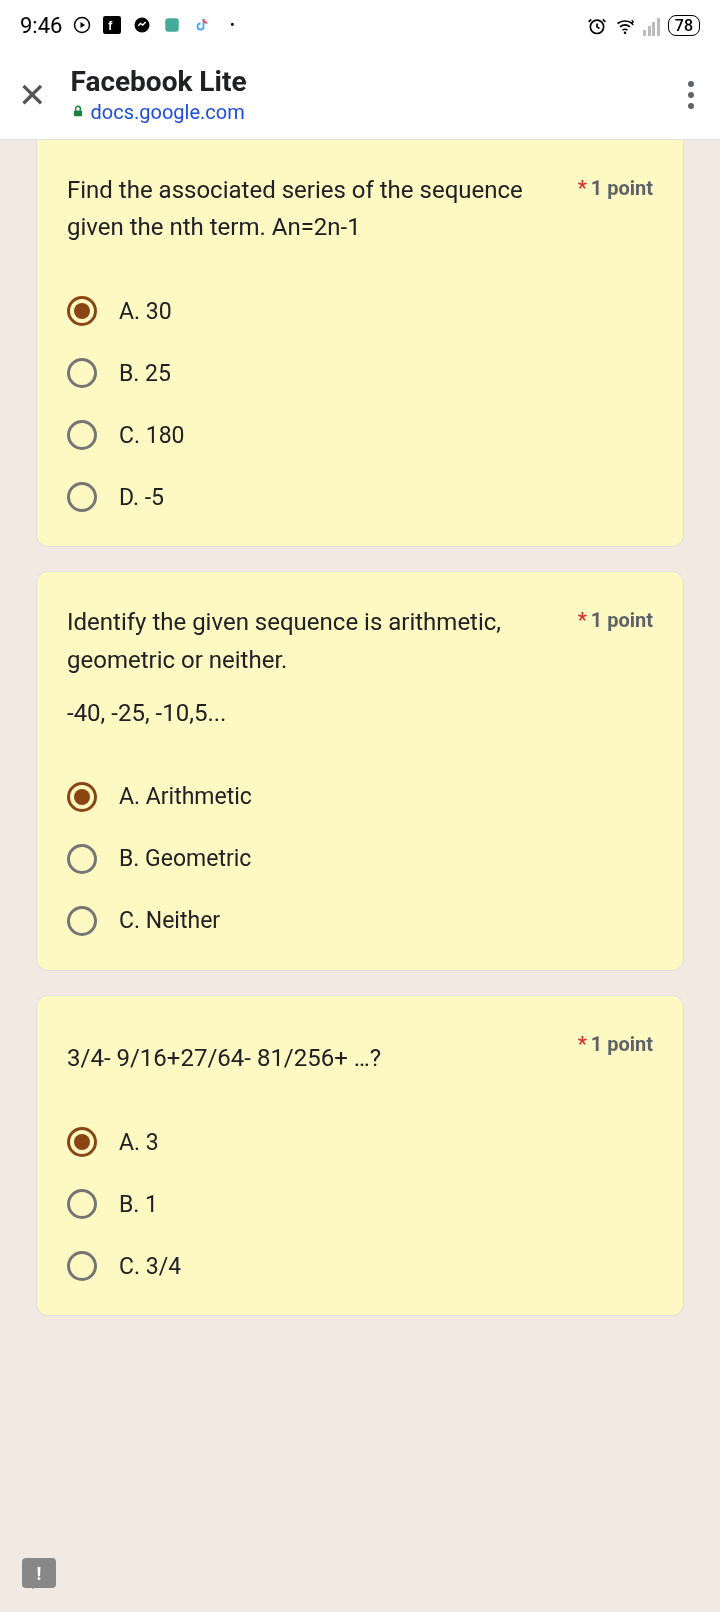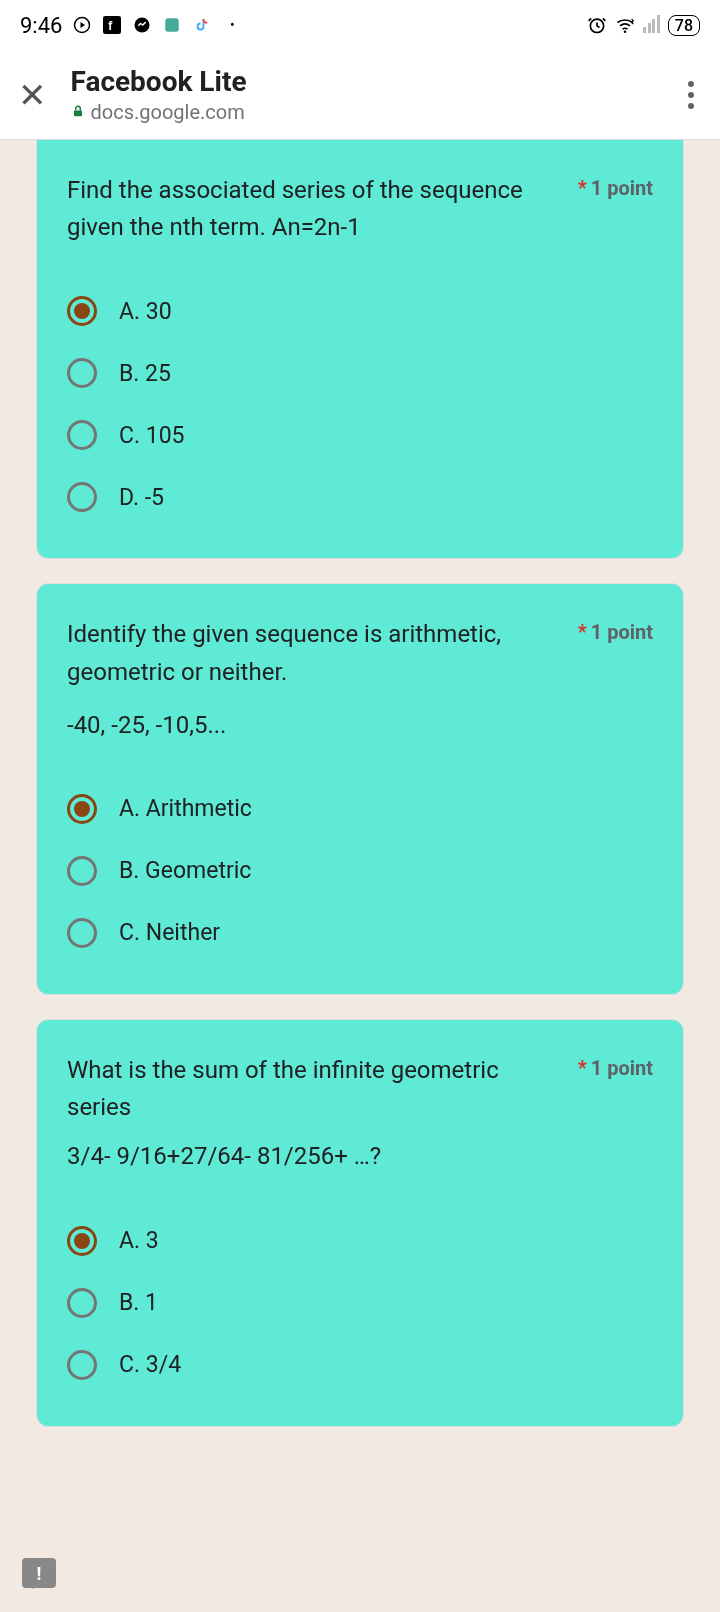--- a/index.html
+++ b/index.html
@@ -15,21 +15,21 @@
     height: 50px;
     display: flex;
     align-items: center;
     justify-content: space-between;
     padding: 0 20px;
     font-size: 22px;
     color: #000;
     gap: 47px;
   }
   .status-left { display: flex; align-items: center; gap: 10px; }
-  .status-right { display: flex; align-items: flex-start; gap: 8px; }
+  .status-right { display: flex; align-items: flex-end; gap: 8px; }
   .status-icon { width: 20px; height: 20px; display: inline-flex; align-items: center; justify-content: center; }
   .battery-box {
     border: 1.5px solid #000;
     border-radius: 8px;
     padding: 0 6px;
     font-size: 16px;
     font-weight: 500;
   }
   .app-header {
     height: 90px;
@@ -45,21 +45,21 @@
     font-weight: 300;
   }
   .header-center { flex: 1; }
   .page-title {
     font-size: 28px;
     color: #202124;
     font-weight: 700;
   }
   .page-url {
     font-size: 20px;
-    color: #737373;
+    color: #1d4ed8;
     display: flex;
     align-items: center;
     gap: 6px;
     margin-top: 2px;
   }
   .lock-icon { font-size: 16px; color: #188038; }
   .more-dots {
     display: flex;
     flex-direction: column;
     gap: 5px;
@@ -68,24 +68,24 @@
   .more-dots span {
     width: 6px; height: 6px; background: #5f6368; border-radius: 50%;
   }
   .form-body {
     background: #f1e9e2;
     height: calc(1612px - 140px);
     padding: 0 36px;
     overflow: hidden;
   }
   .card {
-    background: #5eead4;
+    background: #fef9c3;
     border-radius: 12px;
     border: 1px solid #e0e0e0;
-    padding: 32px 30px 30px 30px;
+    padding: 32px 30px 18px 30px;
     margin-bottom: 24px;
   }
   .card:first-child {
     border-top-left-radius: 0;
     border-top-right-radius: 0;
     border-top: none;
     margin-top: 0;
   }
   .q-row {
     display: flex;
@@ -263,21 +263,21 @@
       <div class="option">
           <div class="radio selected"></div>
           <span class="opt-label">A.  30</span>
         </div>
       <div class="option">
           <div class="radio"></div>
           <span class="opt-label">B. 25</span>
         </div>
       <div class="option">
           <div class="radio"></div>
-          <span class="opt-label">C. 105</span>
+          <span class="opt-label">C. 180</span>
         </div>
       <div class="option">
           <div class="radio"></div>
           <span class="opt-label">D. -5</span>
         </div>
     </div>
   </div>
 
   <div class="card">
     <div class="q-row">
@@ -299,21 +299,20 @@
       <div class="option">
           <div class="radio"></div>
           <span class="opt-label">C. Neither</span>
         </div>
     </div>
   </div>
 
   <div class="card">
     <div class="q-row">
       <div style="flex:1">
-        <div class="q-text">What is the sum of the infinite geometric series</div>
         <div class="q-sub" style="margin-top:12px">3/4-  9/16+27/64- 81/256+ …?</div>
       </div>
       <div class="points"><span class="required">*</span><span>1 point</span></div>
     </div>
     <div class="options">
       <div class="option">
           <div class="radio selected"></div>
           <span class="opt-label">A. 3</span>
         </div>
       <div class="option">

